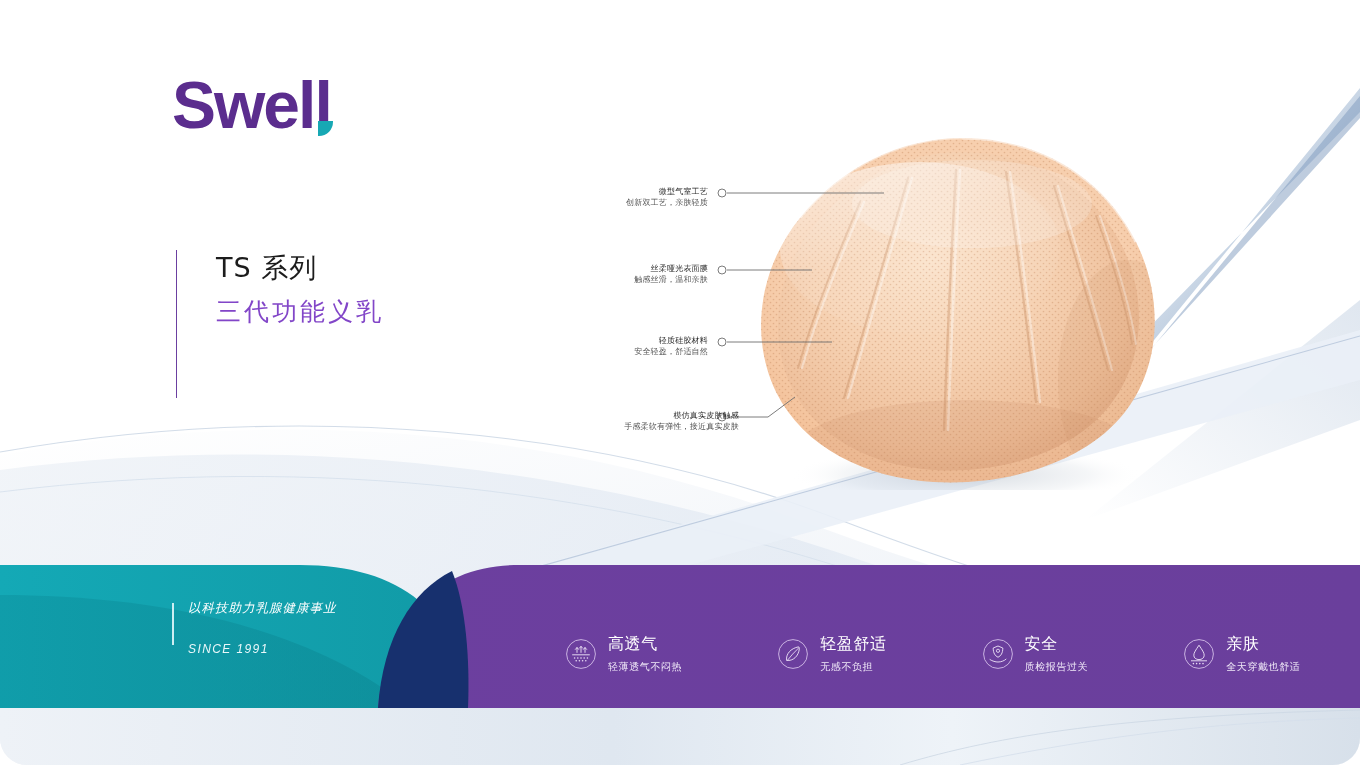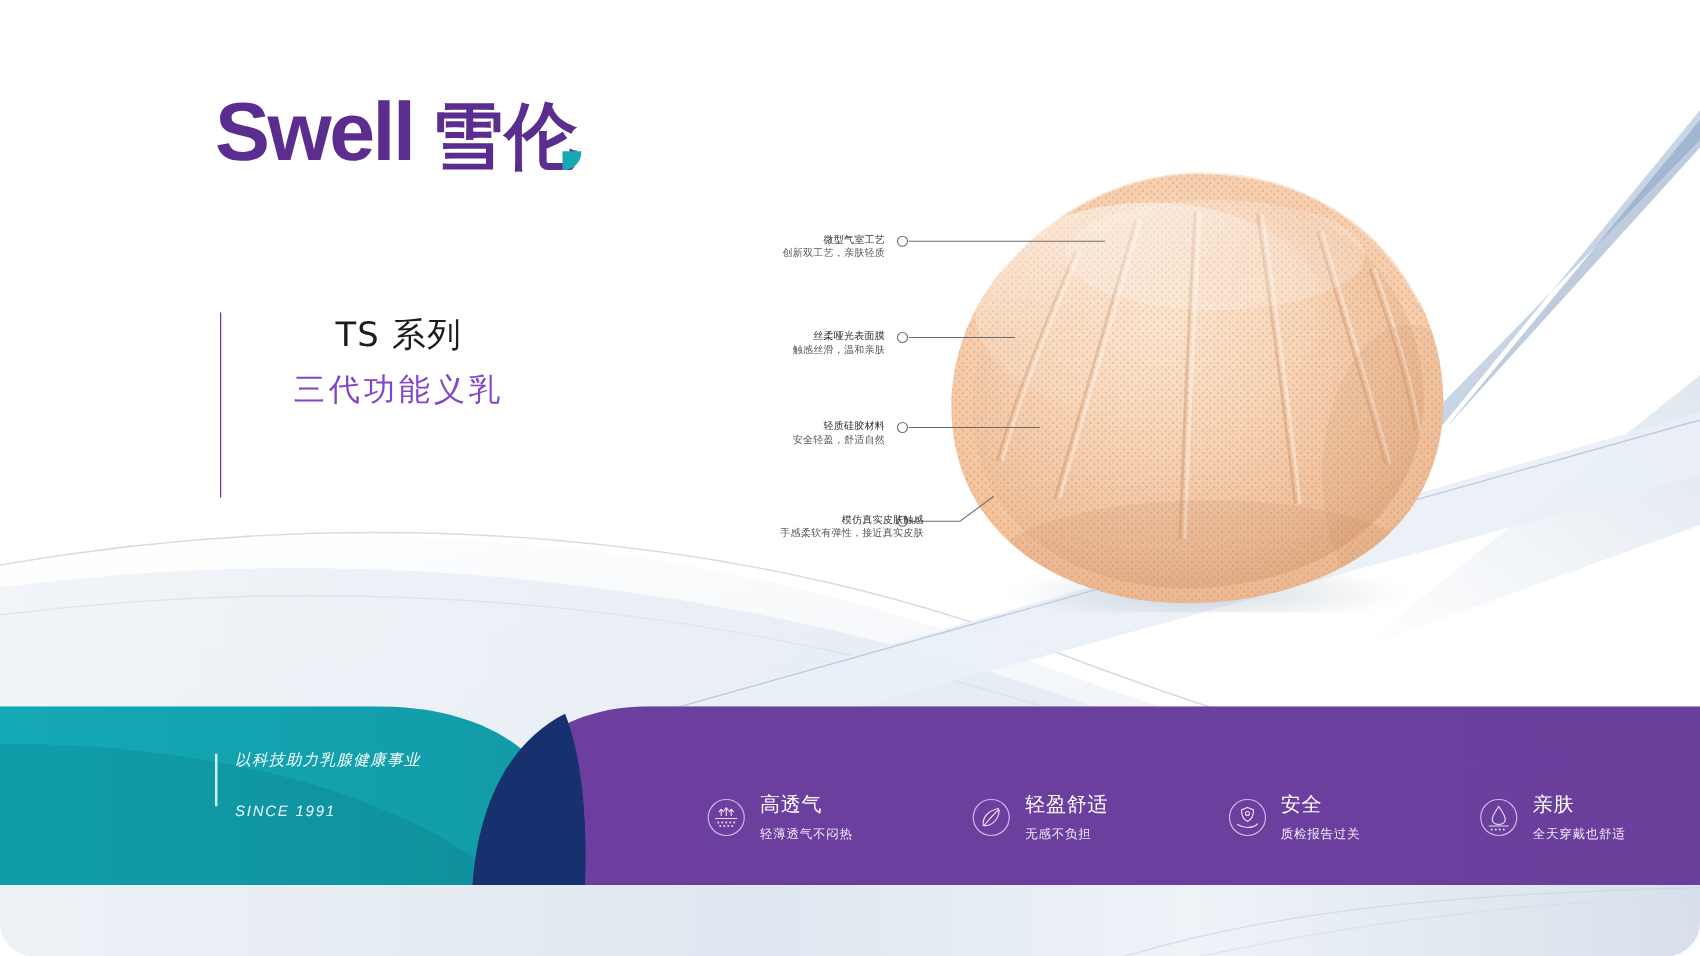--- a/index.html
+++ b/index.html
@@ -26,21 +26,21 @@
     width:15px; height:15px; background:#17a8b4;
     border-radius:0 0 14px 0;
   }
   .logo-cjk {
     font-size:58px; font-weight:bold; color:#5b2d8e; line-height:1;
     margin-left:14px; letter-spacing:1px;
     font-family:"DejaVu Sans",sans-serif;
   }
 
   
-  .title-block { position:absolute; left:176px; top:250px; padding-left:59px;text-align:center; }
+  .title-block { position:absolute; left:176px; top:250px; padding-left:40px; }
   .title-rule {
     position:absolute; left:0; top:0; width:1px; height:148px;
     background:#6b3fa0;
   }
   .title-en { font-size:27px; color:#1c1c1c; letter-spacing:1px; font-family:"DejaVu Sans",sans-serif; }
   .title-cn {
     font-size:25px; color:#8246c8; letter-spacing:3px; margin-top:9px; font-weight:500;
     font-family:"DejaVu Sans",sans-serif;
   }
   .title-sub {
@@ -121,21 +121,20 @@
     <path d="M1360,336 L470,586" fill="none" stroke="#b6c6da" stroke-width="1.1" opacity="0.85"></path>
 
     <rect x="0" y="708" width="1360" height="57" fill="url(#gBottom)"></rect>
     <path d="M900,765 C1000,735 1120,716 1360,710" fill="none" stroke="#ccd7e4" stroke-width="1" opacity="0.8"></path>
     <path d="M960,765 C1080,740 1200,722 1360,718" fill="none" stroke="#d5dfeb" stroke-width="1" opacity="0.8"></path>
   </svg>
 
   <div class="logo">
     <span class="logo-latin">Swell</span>
     <span class="logo-dot"></span>
-    <span class="logo-cjk">雪伦</span>
   </div>
 
   <div class="title-block">
     <div class="title-rule"></div>
     <div class="title-en">TS 系列</div>
     <div class="title-cn">三代功能义乳</div>
   </div>
 
   <div class="product-wrap">
     <svg class="product-svg" viewBox="0 0 430 360">

